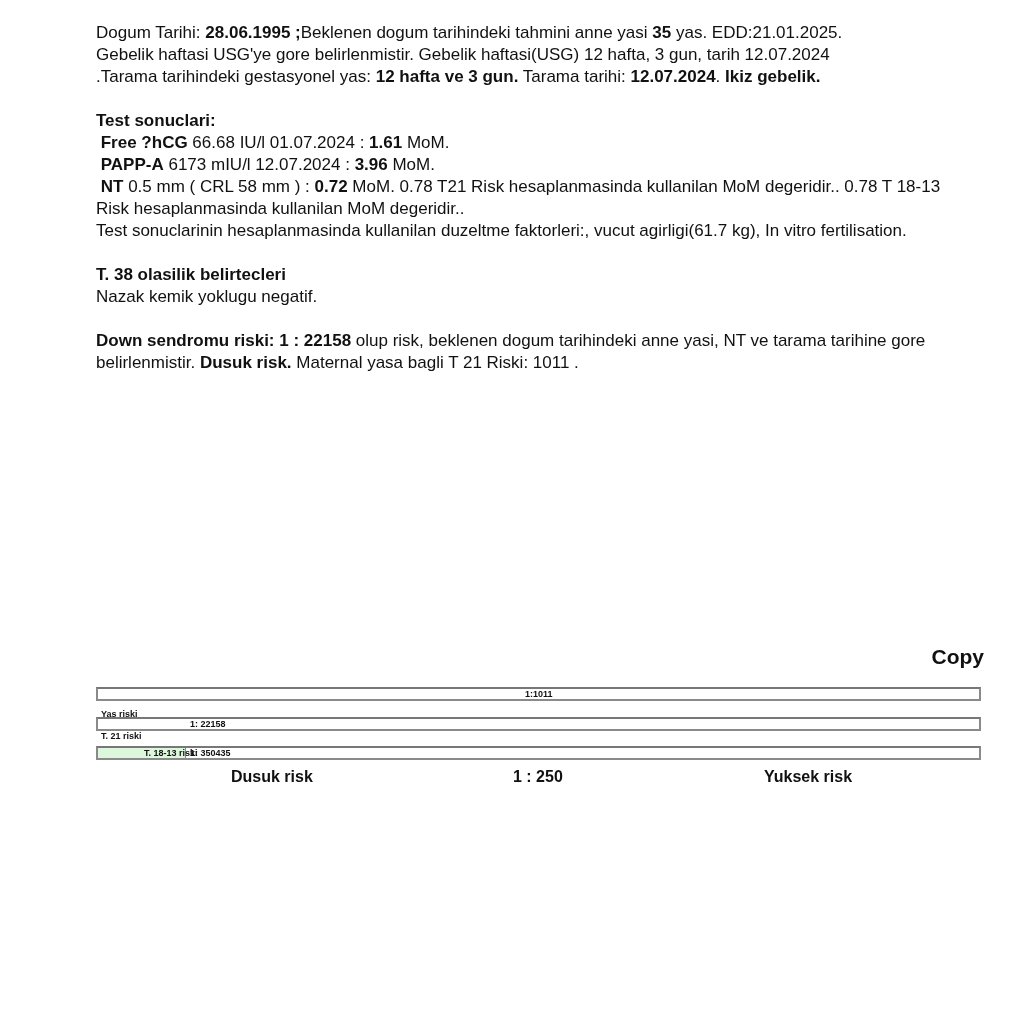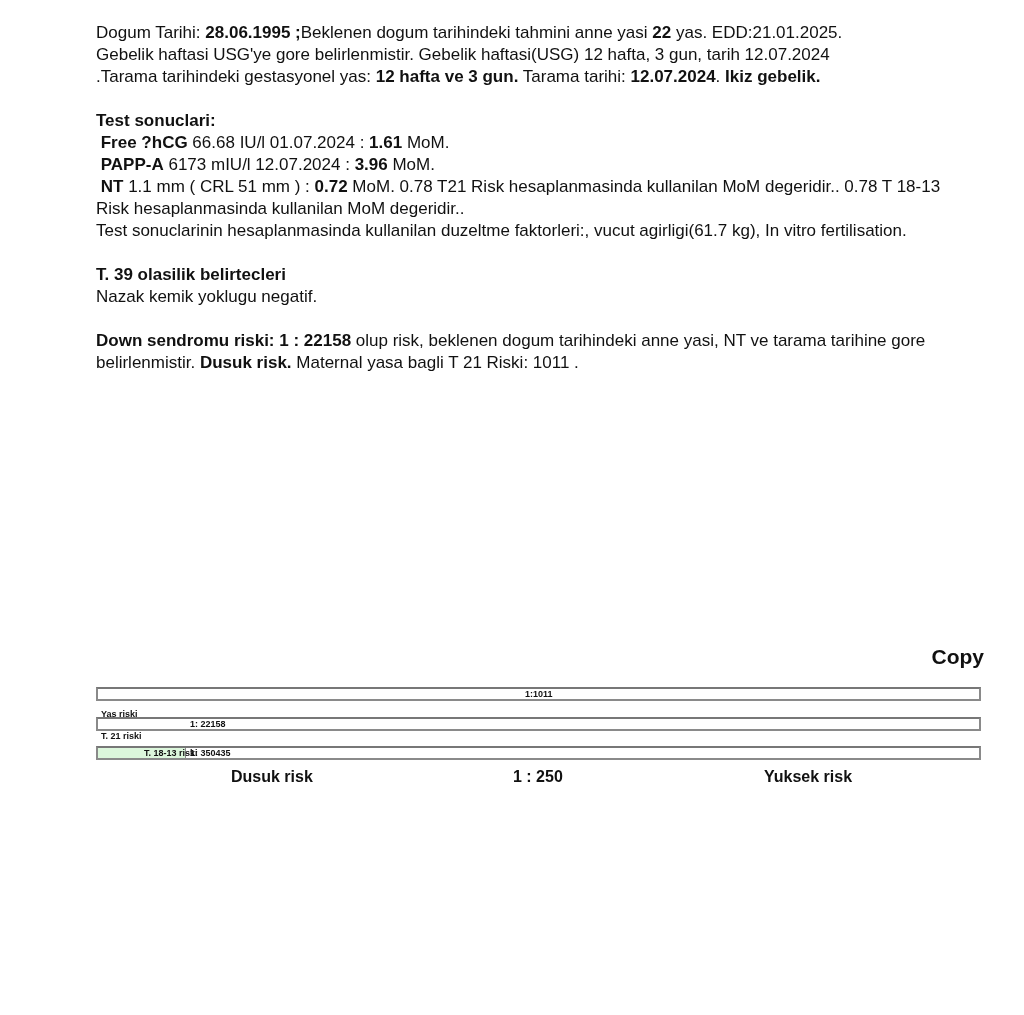--- a/index.html
+++ b/index.html
@@ -19,35 +19,35 @@
   }
   .bar .lab { background: #dcf7dc; border-right: 1px solid #8a8a8a; padding-left: 3px; box-sizing: border-box; white-space: nowrap; }
   .bar .val { padding-left: 4px; white-space: nowrap; }
   .scale { position: absolute; top: 768px; font-size: 16px; font-weight: bold; }
 </style>
 </head>
 <body>
 
 <div class="doc">
   <p class="p">
-    <span>Dogum Tarihi: </span><b>28.06.1995</b><b>  ;</b><span>Beklenen dogum tarihindeki tahmini anne yasi </span><b>22</b><span> yas.  EDD:21.01.2025.</span><br>
+    <span>Dogum Tarihi: </span><b>28.06.1995</b><b>  ;</b><span>Beklenen dogum tarihindeki tahmini anne yasi </span><b>35</b><span> yas.  EDD:21.01.2025.</span><br>
     <span>Gebelik haftasi USG'ye gore belirlenmistir. Gebelik haftasi(USG) 12 hafta, 3 gun, tarih 12.07.2024</span><br>
     <span>.Tarama tarihindeki gestasyonel yas: </span><b>12 hafta ve 3 gun.</b><span> Tarama tarihi: </span><b>12.07.2024</b><span>. </span><b>Ikiz gebelik.</b>
   </p>
   <div class="gap"></div>
   <p class="p">
     <b>Test sonuclari:</b><br>
     &nbsp;<b>Free ?hCG</b><span>  66.68  IU/l  01.07.2024 : </span><b>1.61</b><span> MoM.</span><br>
     &nbsp;<b>PAPP-A</b><span>  6173  mIU/l  12.07.2024 : </span><b>3.96</b><span> MoM.</span><br>
-    &nbsp;<b>NT</b><span>  1.1  mm ( CRL   51 mm ) : </span><b>0.72</b><span> MoM.  0.78  T21 Risk hesaplanmasinda kullanilan MoM degeridir..  0.78 T 18-13 Risk hesaplanmasinda kullanilan MoM degeridir..</span><br>
+    &nbsp;<b>NT</b><span>  0.5  mm ( CRL   58 mm ) : </span><b>0.72</b><span> MoM.  0.78  T21 Risk hesaplanmasinda kullanilan MoM degeridir..  0.78 T 18-13 Risk hesaplanmasinda kullanilan MoM degeridir..</span><br>
     <span>Test sonuclarinin hesaplanmasinda kullanilan duzeltme faktorleri:, vucut agirligi(61.7 kg), In vitro fertilisation.</span>
   </p>
   <div class="gap"></div>
   <p class="p">
-    <b>T. 39 olasilik belirtecleri</b><br>
+    <b>T. 38 olasilik belirtecleri</b><br>
     <span> Nazak kemik yoklugu  negatif.</span>
   </p>
   <div class="gap"></div>
   <p class="p">
     <b>Down sendromu riski: 1 : 22158</b><span> olup risk, beklenen dogum tarihindeki anne yasi, NT  ve  tarama tarihine gore belirlenmistir. </span><b>Dusuk risk.</b><span> Maternal yasa bagli T 21 Riski:  1011 .</span>
   </p>
   <div class="gap"></div>
   <div class="gap"></div>
   <div class="gap"></div>
 </div>

